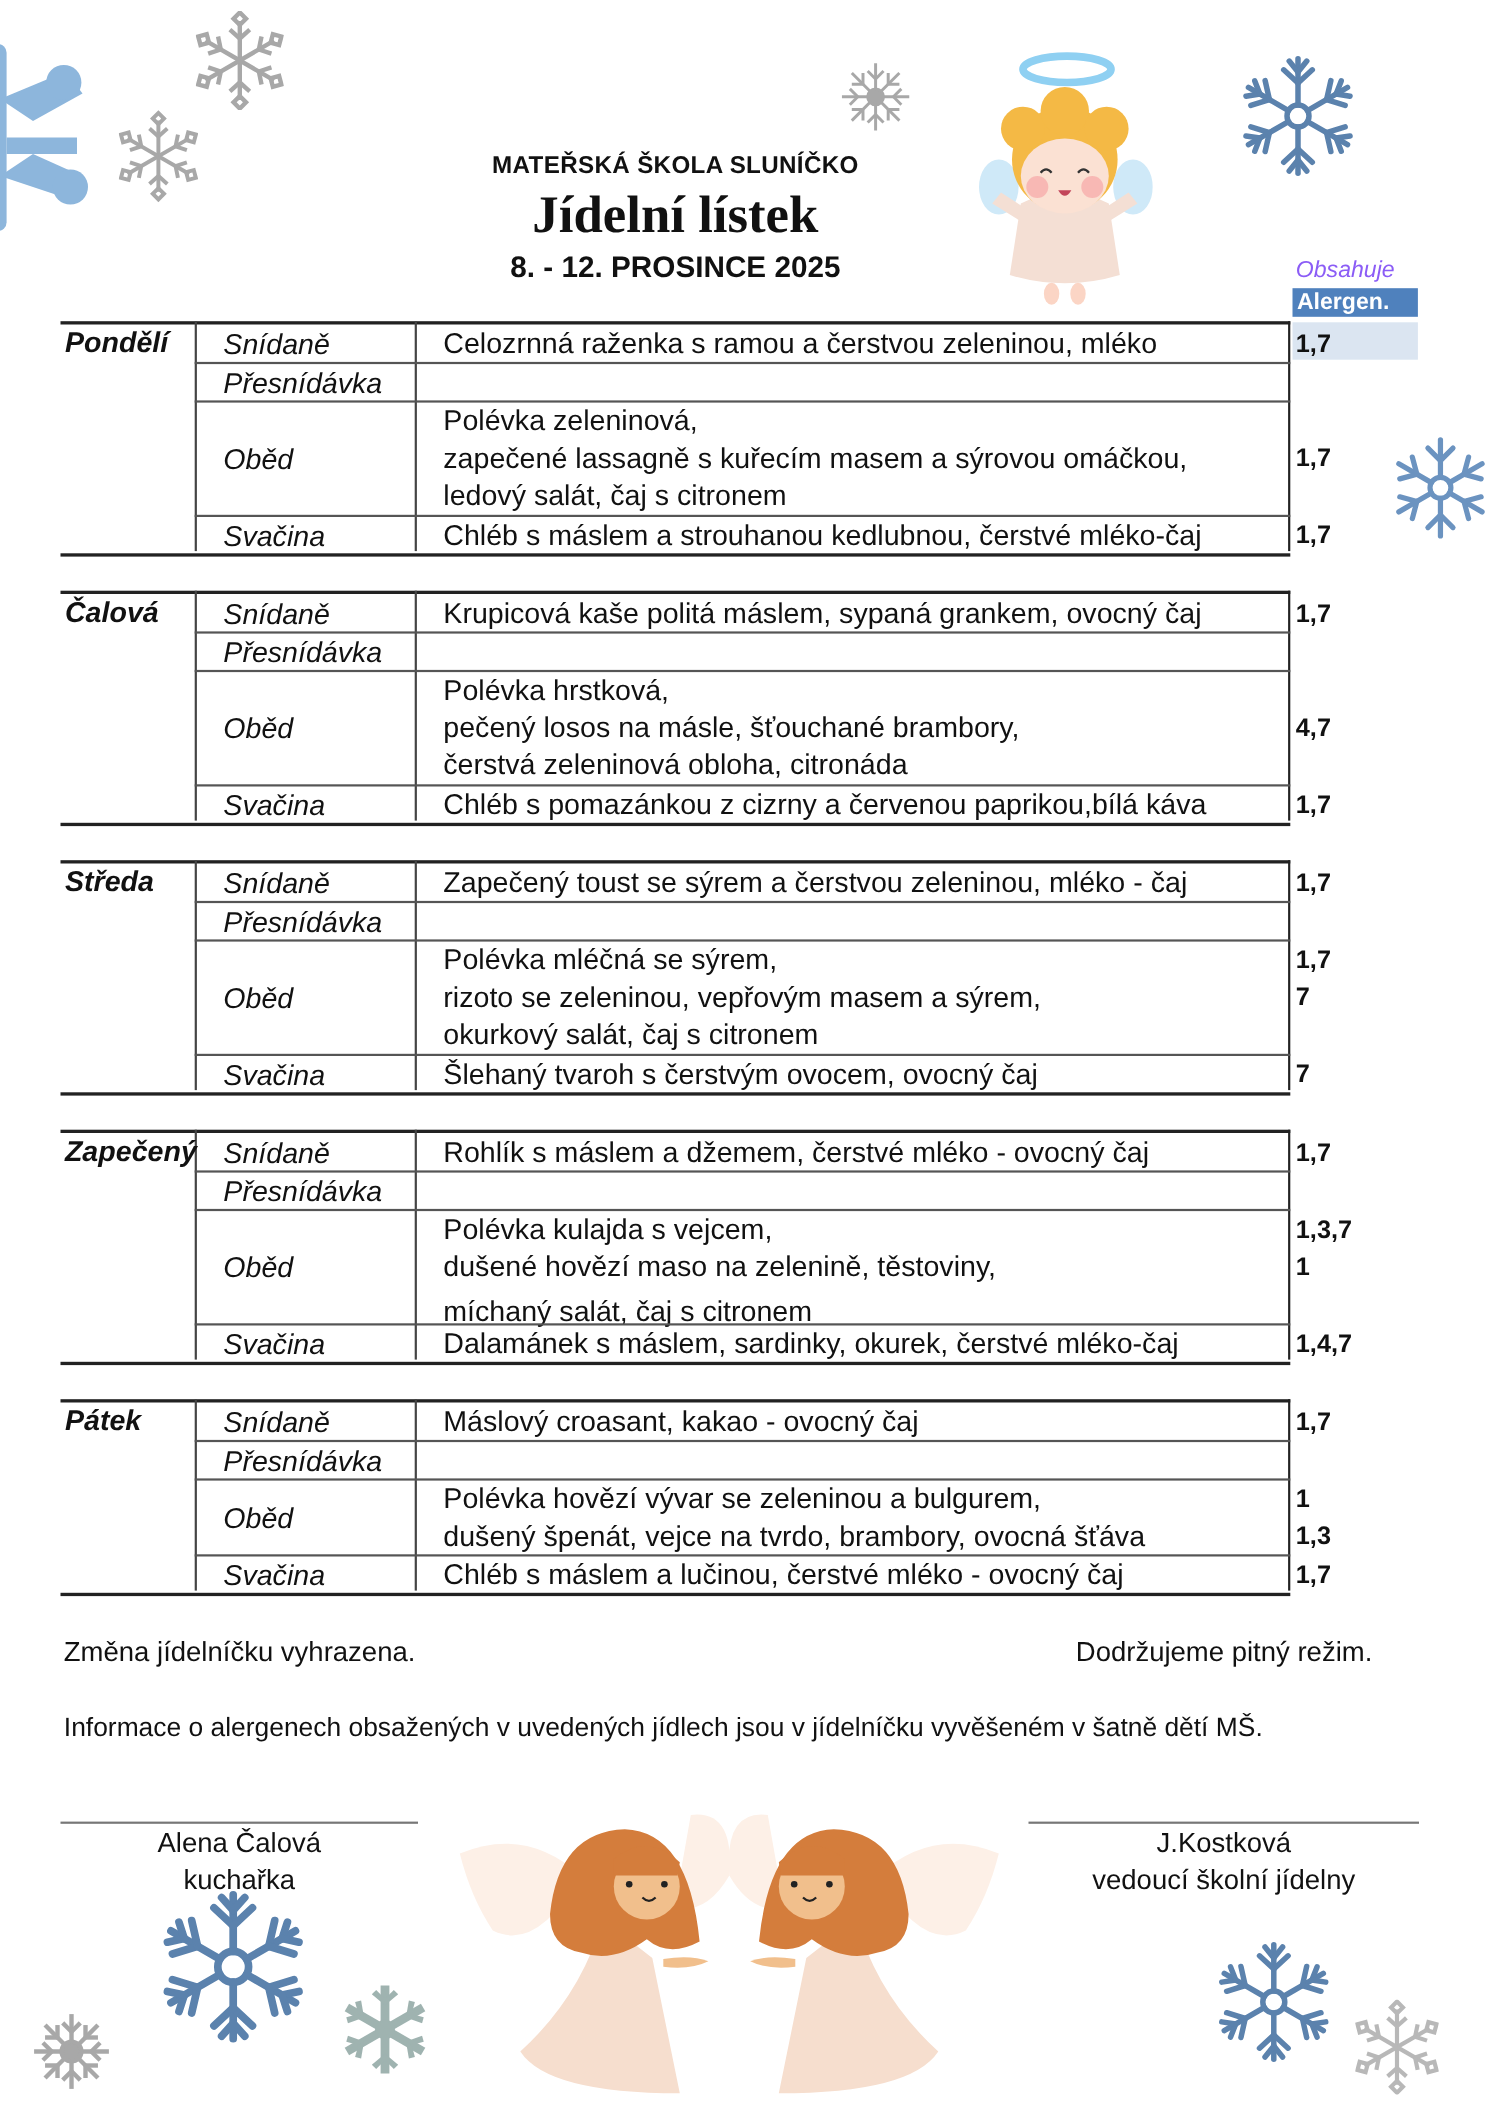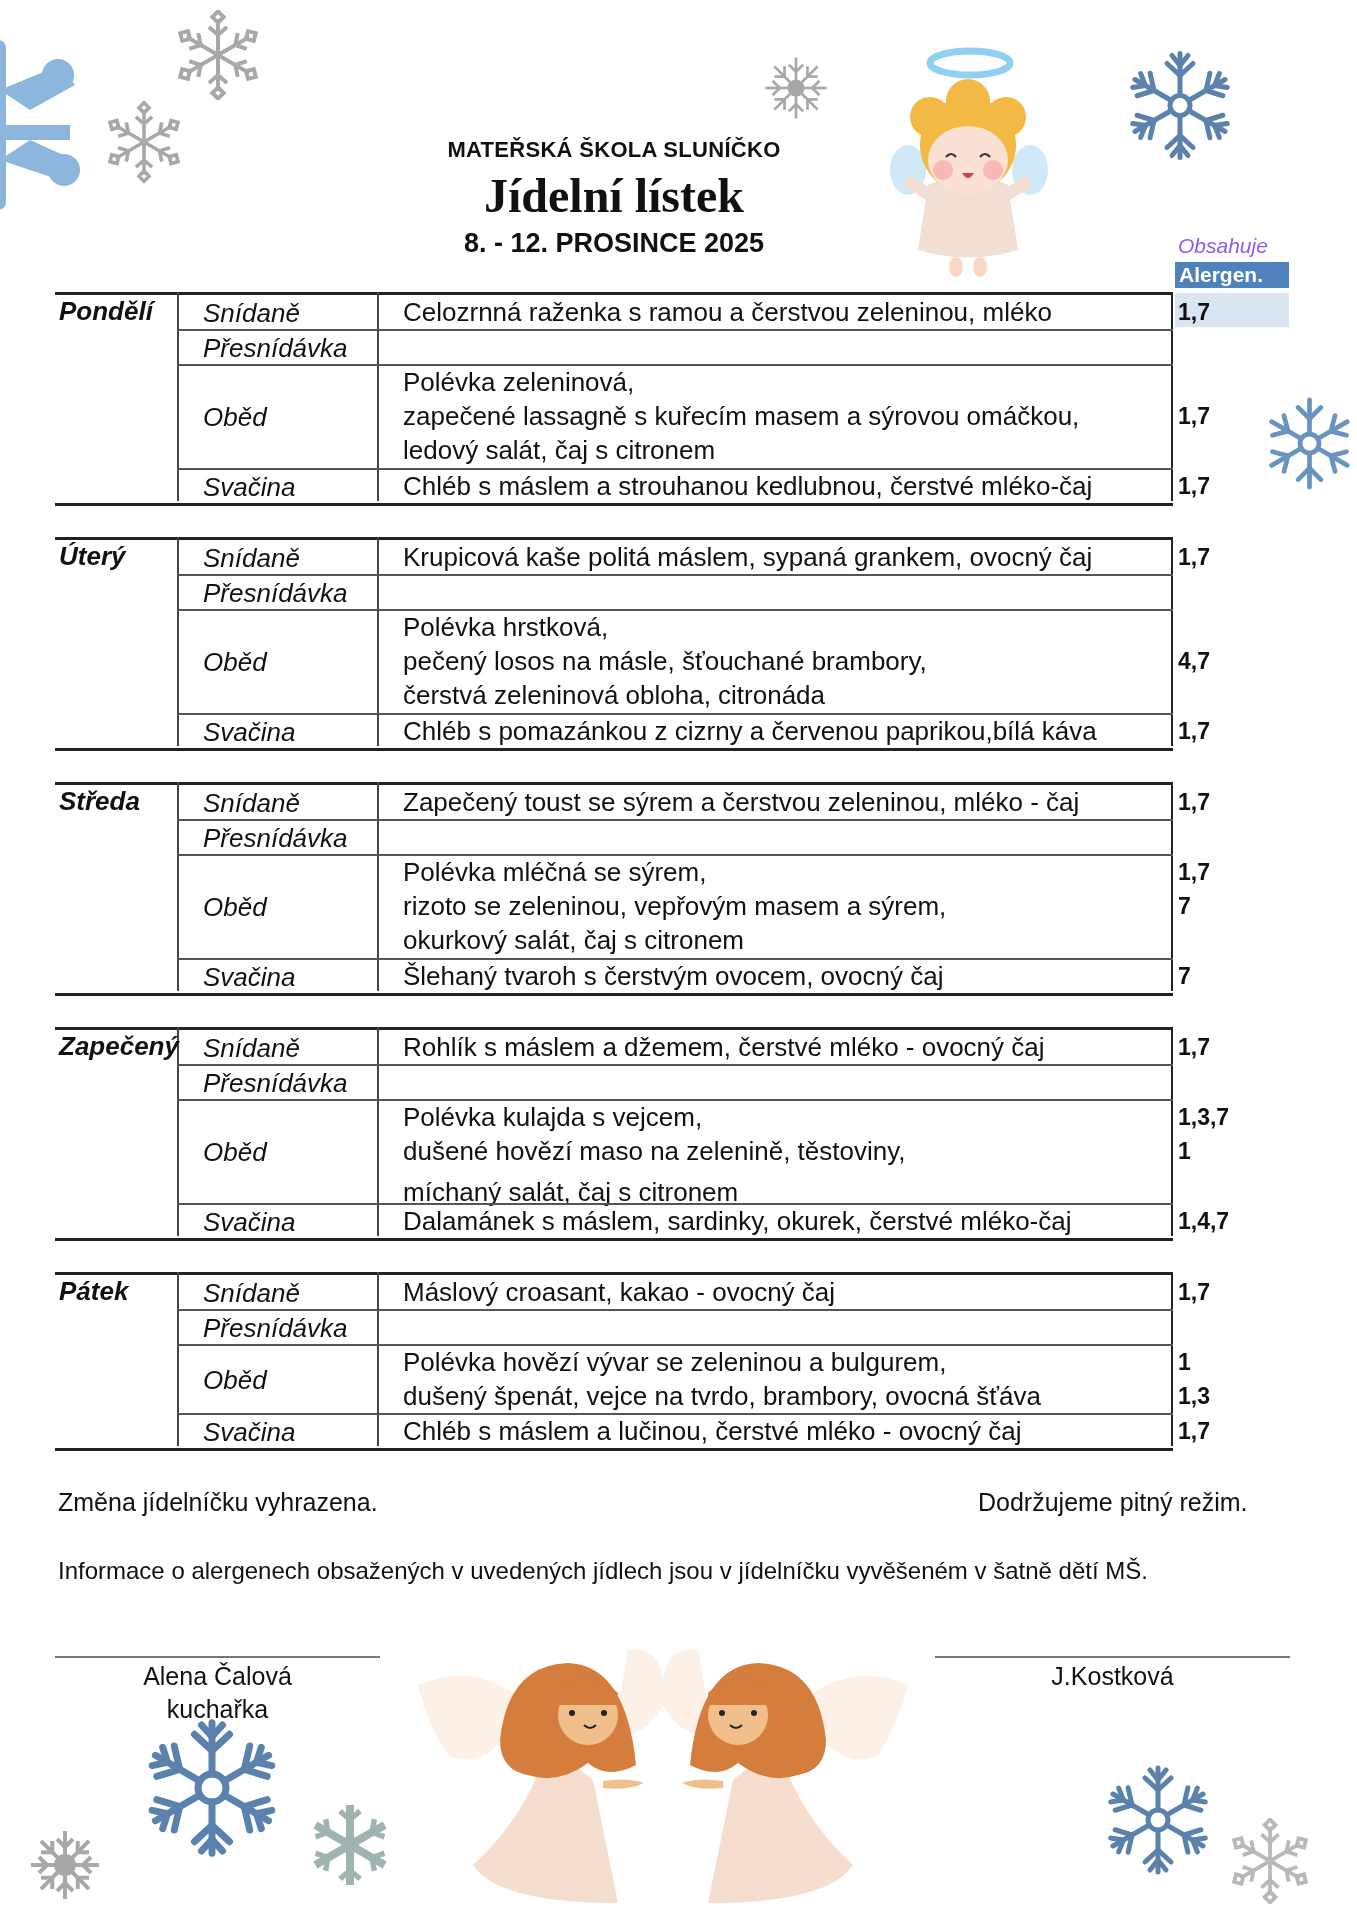--- a/index.html
+++ b/index.html
@@ -186,21 +186,21 @@
         <div class="desc" style="top: 0px;">Chléb s máslem a strouhanou kedlubnou, čerstvé mléko-čaj</div>
         <div class="alg" style="top: 0px;">1,7</div>
       </div>
     </div>
     <div class="day" style="top: 537px; height: 213px;">
       <div class="topline"></div>
       <div class="botline" style="top: 211px;"></div>
       <div class="vline" style="left: 122px; top: 0px; height: 209px;"></div>
       <div class="vline" style="left: 322px; top: 0px; height: 209px;"></div>
       <div class="vline" style="left: 1116px; top: 0px; height: 209px; background: rgb(34, 34, 34);"></div>
-      <div class="dayname" style="top: 4px;">Úterý</div>
+      <div class="dayname" style="top: 4px;">Čalová</div>
       <div style="position: absolute; left: 0px; top: 3px; width: 1170px; height: 35px;">
         <div class="meal" style="top: 2.5px; line-height: 30px;">Snídaně</div>
         <div class="desc" style="top: 0px;">Krupicová kaše politá máslem, sypaná grankem, ovocný čaj</div>
         <div class="alg" style="top: 0px;">1,7</div>
       </div>
       <div class="hline" style="left: 122px; top: 37px; width: 996px;"></div>
       <div style="position: absolute; left: 0px; top: 38px; width: 1170px; height: 35px;">
         <div class="meal" style="top: 2.5px; line-height: 30px;">Přesnídávka</div>
         <div class="desc" style="top: 0px;"></div>
         <div class="alg" style="top: 0px;"></div>
@@ -332,20 +332,21 @@
 <div class="abs foot" style="left:58px;top:1557px;font-size:24px">Informace o alergenech obsažených v uvedených jídlech jsou v jídelníčku vyvěšeném v šatně dětí MŠ.</div>
 
 <div class="abs sigline" style="left:55px;top:1656px;width:325px"></div>
 <div class="abs sig" style="left:55px;top:1660px;width:325px">
   <div>Alena Čalová</div>
   <div>kuchařka</div>
 </div>
 <div class="abs sigline" style="left:935px;top:1656px;width:355px"></div>
 <div class="abs sig" style="left:935px;top:1660px;width:355px">
   <div>J.Kostková</div>
+  <div>vedoucí školní jídelny</div>
 </div>
 
 <svg class="abs" style="left:408px;top:1645px" width="510" height="275" viewBox="0 0 510 275">
   <g id="angelL">
     <path d="M10 40 Q70 15 120 60 Q80 130 40 110 Q20 80 10 40 Z" fill="#fdf0e7"></path>
     <path d="M220 5 Q260 0 255 60 Q235 95 205 90 Z" fill="#fdf0e7"></path>
     <path d="M140 100 Q120 170 65 220 Q90 258 210 258 L185 135 Z" fill="#f6dece"></path>
     <path d="M92 95 Q100 20 160 18 Q218 20 228 120 Q200 135 180 118 Q150 140 120 130 Q92 125 92 95 Z" fill="#d47d3c"></path>
     <ellipse cx="180" cy="70" rx="30" ry="30" fill="#f1bf8c"></ellipse>
     <path d="M150 45 Q180 20 210 48 L208 60 L150 60 Z" fill="#d47d3c"></path>

